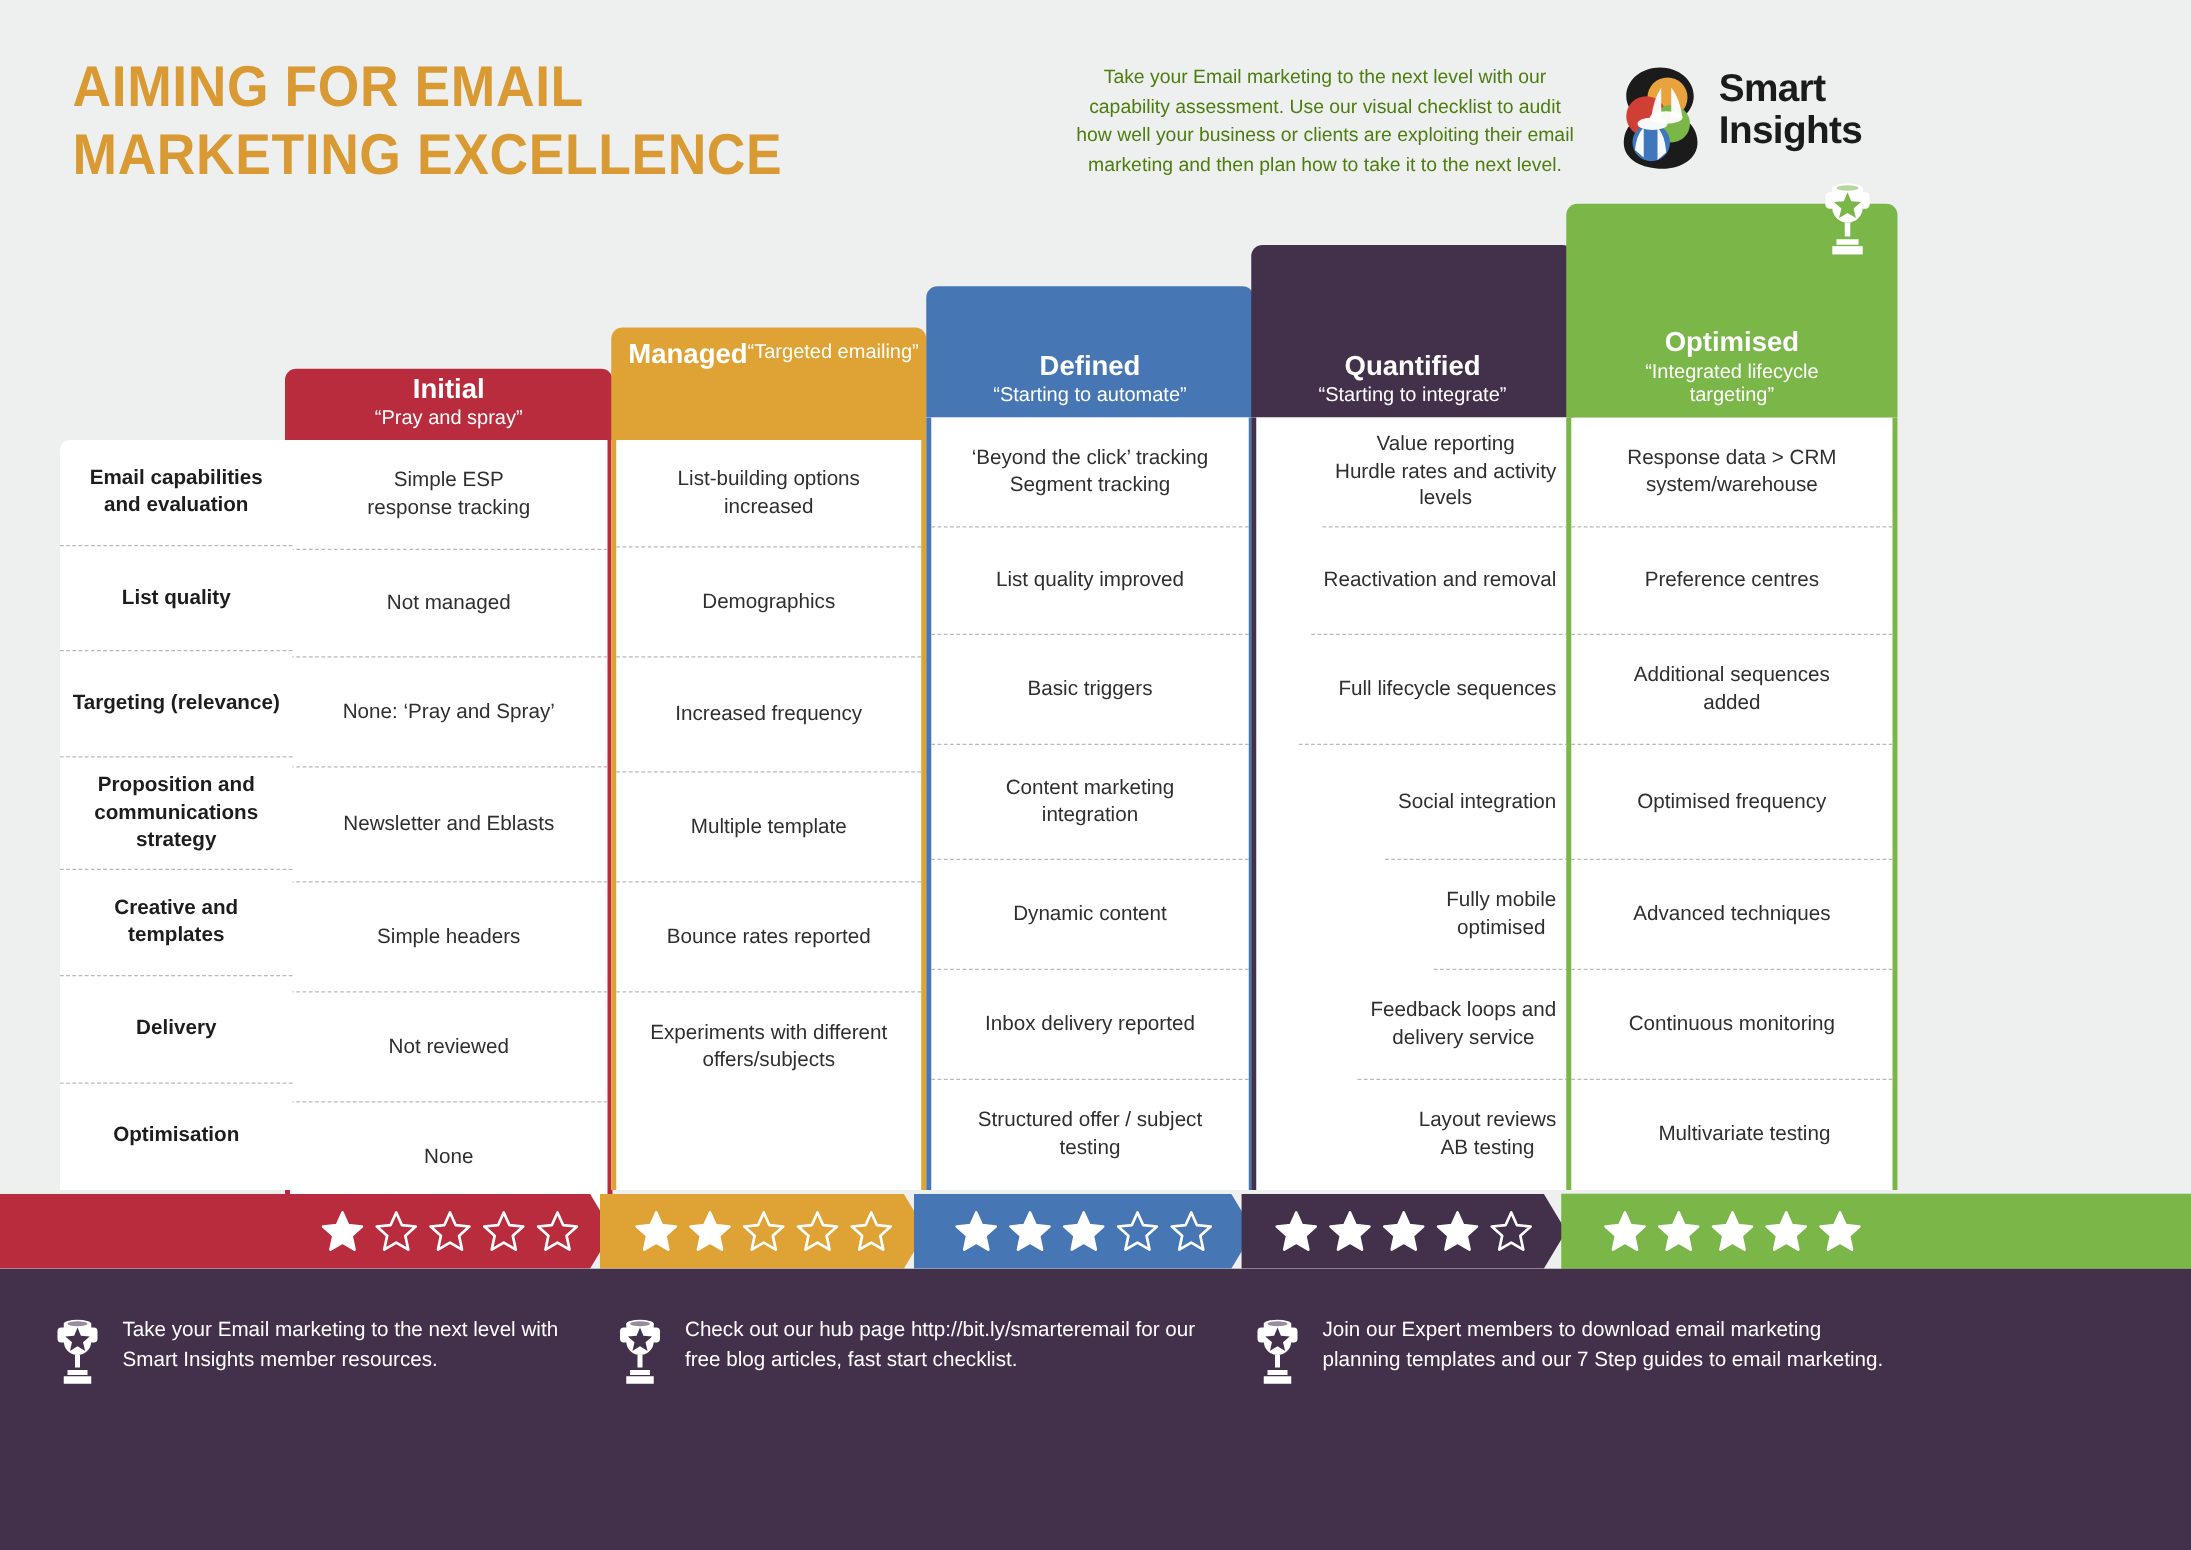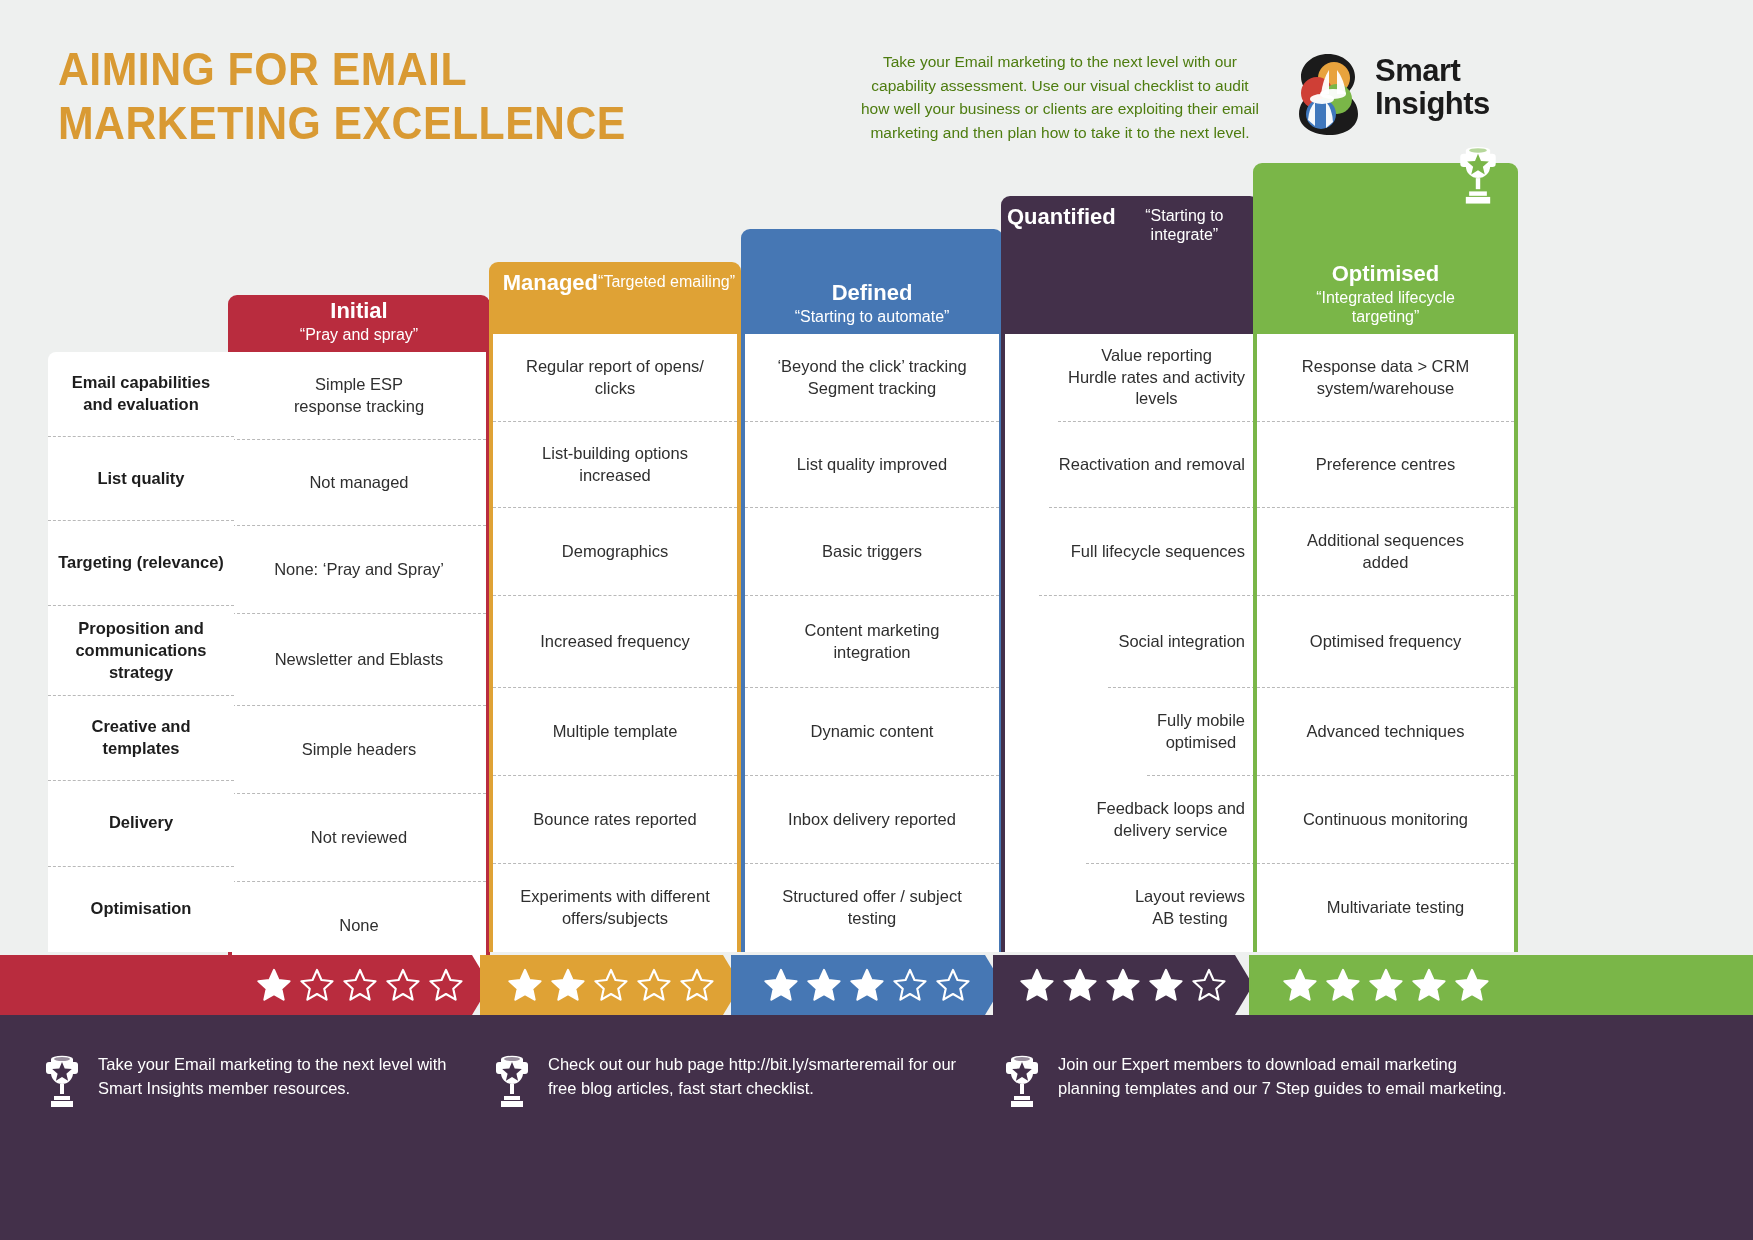--- a/index.html
+++ b/index.html
@@ -155,22 +155,20 @@
           <div class="cell" style="height: 88px; white-space: pre-line;">Not reviewed</div>
           <div class="cell" style="height: 88px; white-space: pre-line;">None</div>
         </div>
       </div>
       <div class="col" style="left: 489px; top: 262px; width: 252px; height: 690px;">
         <div class="col-head" style="background: rgb(223, 162, 53); height: 90px; display: flex; flex-direction: row; justify-content: flex-end;">
           <div class="ch-name">Managed</div>
           <div class="ch-sub" style="white-space: pre-line;">“Targeted emailing”</div>
         </div>
         <div class="col-body" style="border-left: 4px solid rgb(223, 162, 53); border-right: 4px solid rgb(223, 162, 53);">
-          <div class="cell" style="height: 88px; white-space: pre-line;">Regular report of opens/
-clicks</div>
           <div class="cell" style="height: 86px; white-space: pre-line;">List-building options
 increased</div>
           <div class="cell" style="height: 88px; white-space: pre-line;">Demographics</div>
           <div class="cell" style="height: 92px; white-space: pre-line;">Increased frequency</div>
           <div class="cell" style="height: 88px; white-space: pre-line;">Multiple template</div>
           <div class="cell" style="height: 88px; white-space: pre-line;">Bounce rates reported</div>
           <div class="cell" style="height: 88px; white-space: pre-line;">Experiments with different
 offers/subjects</div>
         </div>
       </div>
@@ -186,21 +184,21 @@
           <div class="cell" style="height: 88px; white-space: pre-line;">Basic triggers</div>
           <div class="cell" style="height: 92px; white-space: pre-line;">Content marketing
 integration</div>
           <div class="cell" style="height: 88px; white-space: pre-line;">Dynamic content</div>
           <div class="cell" style="height: 88px; white-space: pre-line;">Inbox delivery reported</div>
           <div class="cell" style="height: 88px; white-space: pre-line;">Structured offer / subject
 testing</div>
         </div>
       </div>
       <div class="col" style="left: 1001px; top: 196px; width: 258px; height: 756px;">
-        <div class="col-head" style="background: rgb(67, 48, 74); height: 156px; display: flex; flex-direction: row; justify-content: flex-end;">
+        <div class="col-head" style="background: rgb(67, 48, 74); height: 156px; display: flex; flex-direction: column; justify-content: flex-end;">
           <div class="ch-name">Quantified</div>
           <div class="ch-sub" style="white-space: pre-line;">“Starting to integrate”</div>
         </div>
         <div class="col-body" style="border-left: 4px solid rgb(67, 48, 74); border-right: 4px solid rgb(67, 48, 74); align-items: flex-end;">
           <div class="cell" style="height: 88px; white-space: pre-line;">Value reporting
 Hurdle rates and activity
 levels</div>
           <div class="cell" style="height: 86px; white-space: pre-line;">Reactivation and removal</div>
           <div class="cell" style="height: 88px; white-space: pre-line; padding-left: 32px;">Full lifecycle sequences</div>
           <div class="cell" style="height: 92px; white-space: pre-line;">Social integration</div>

